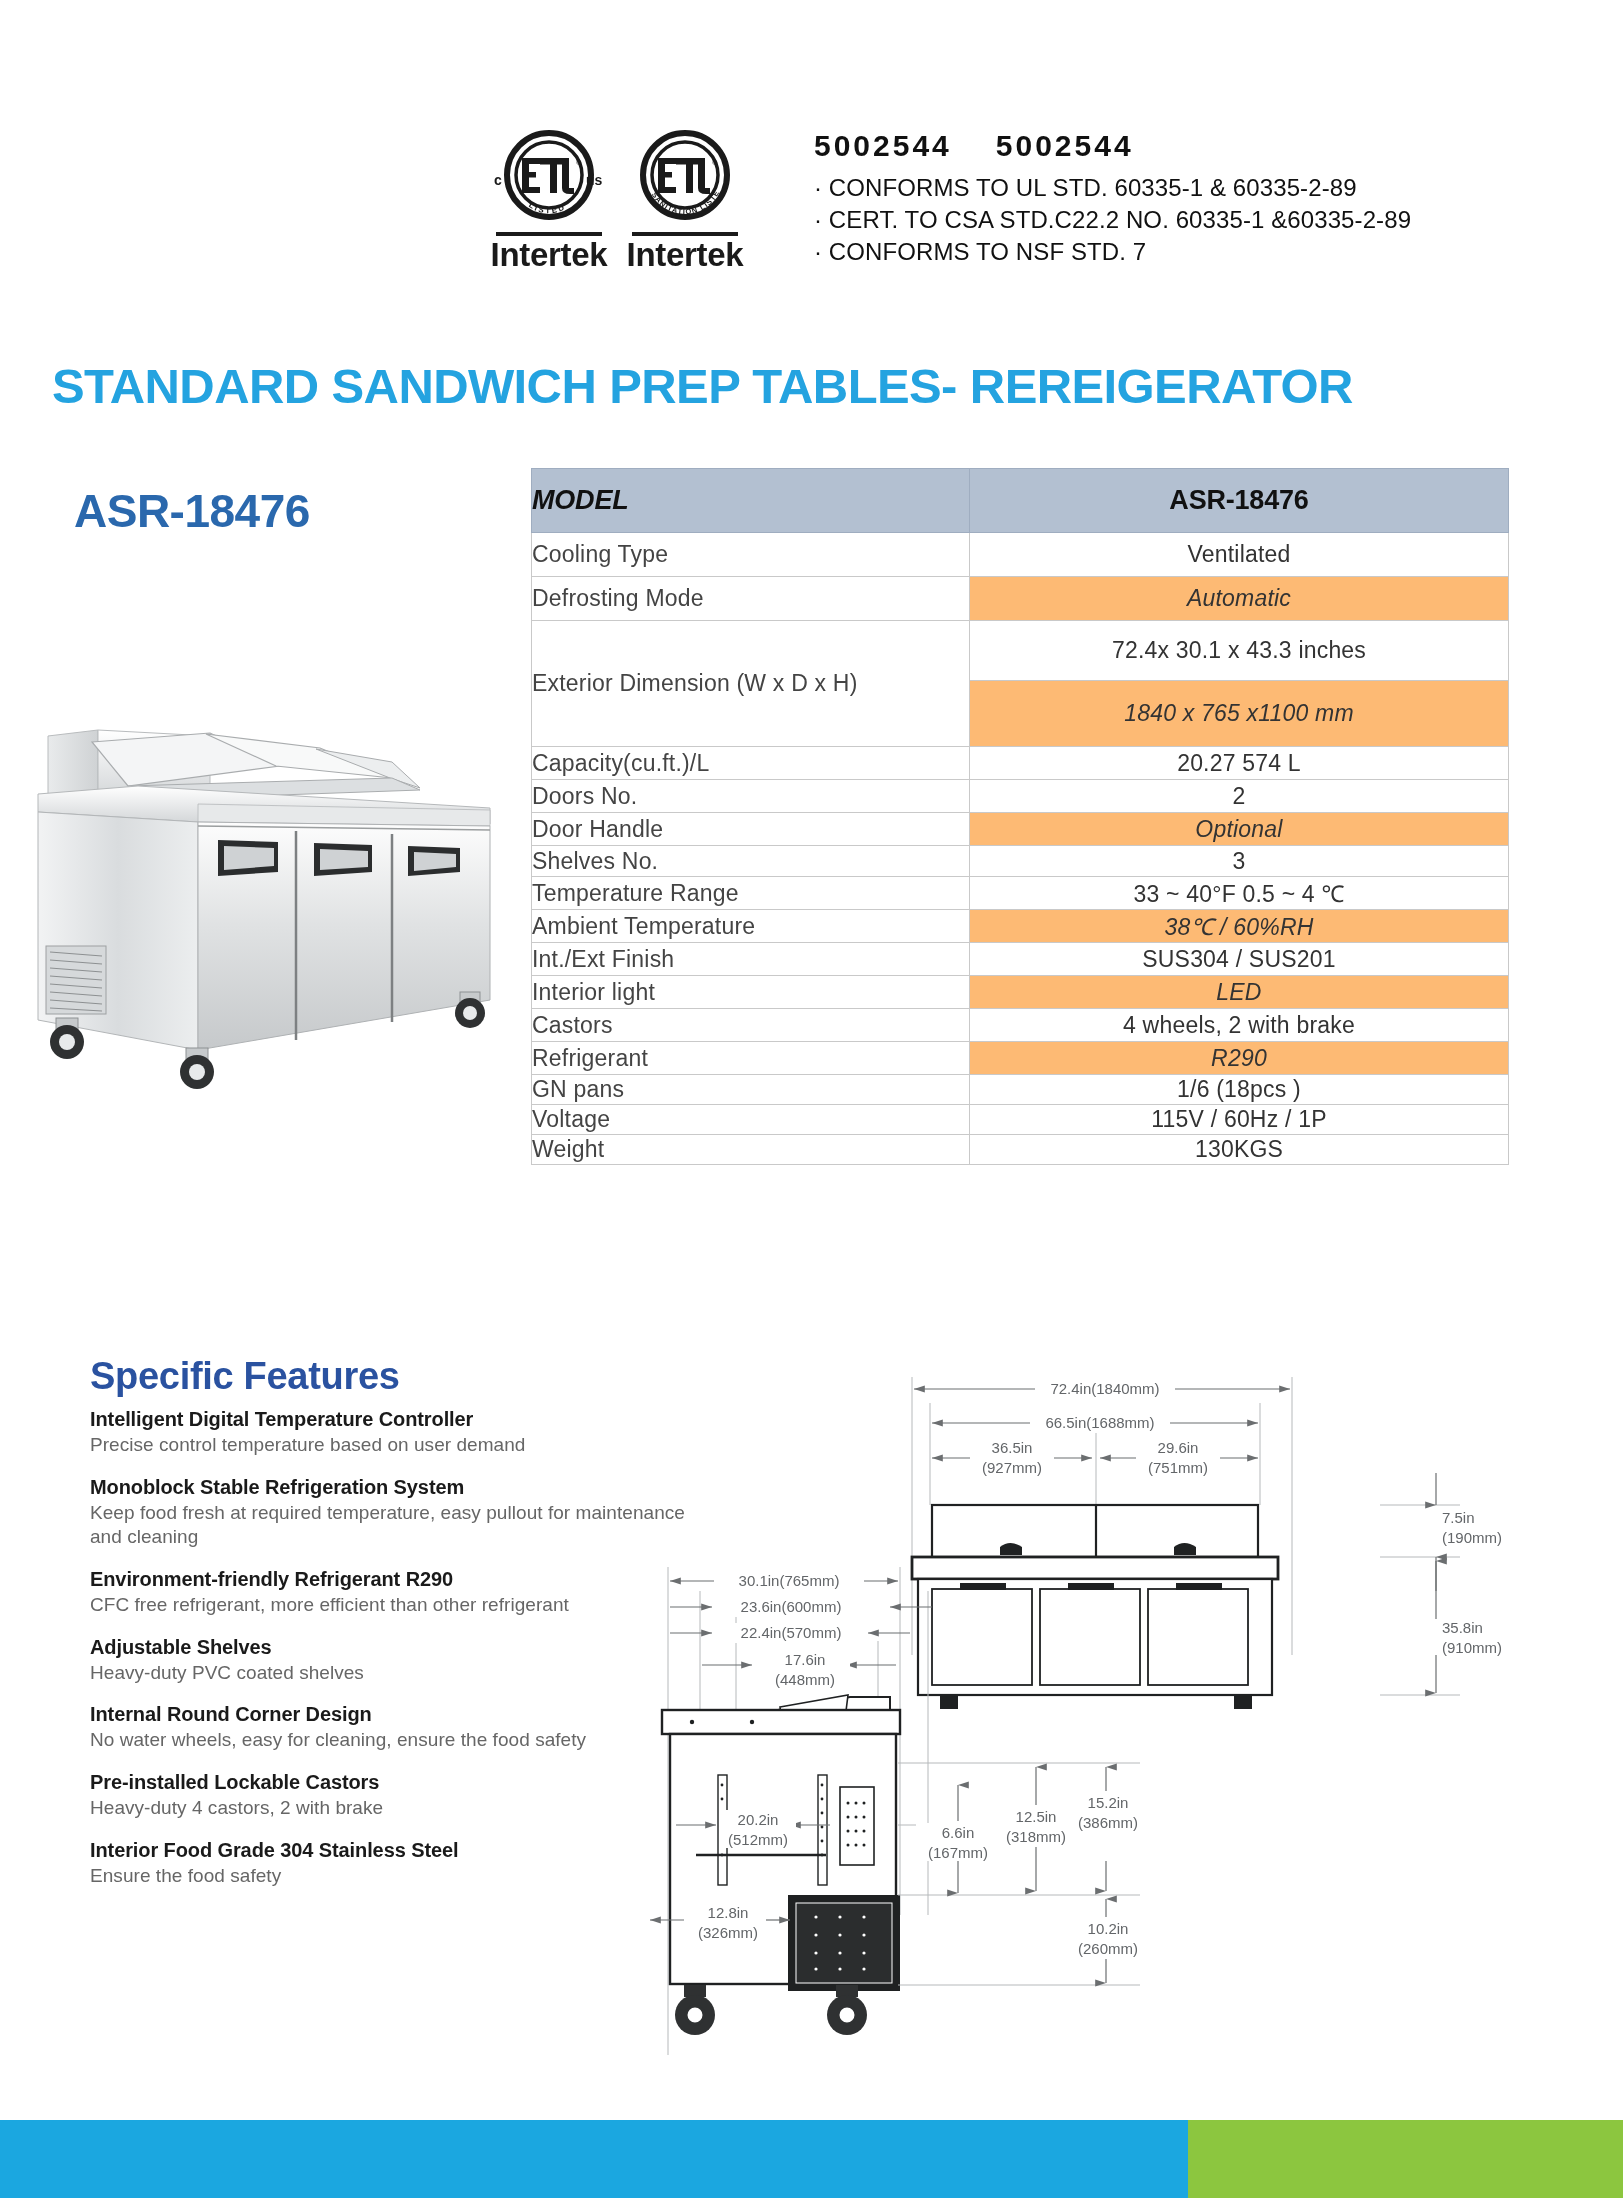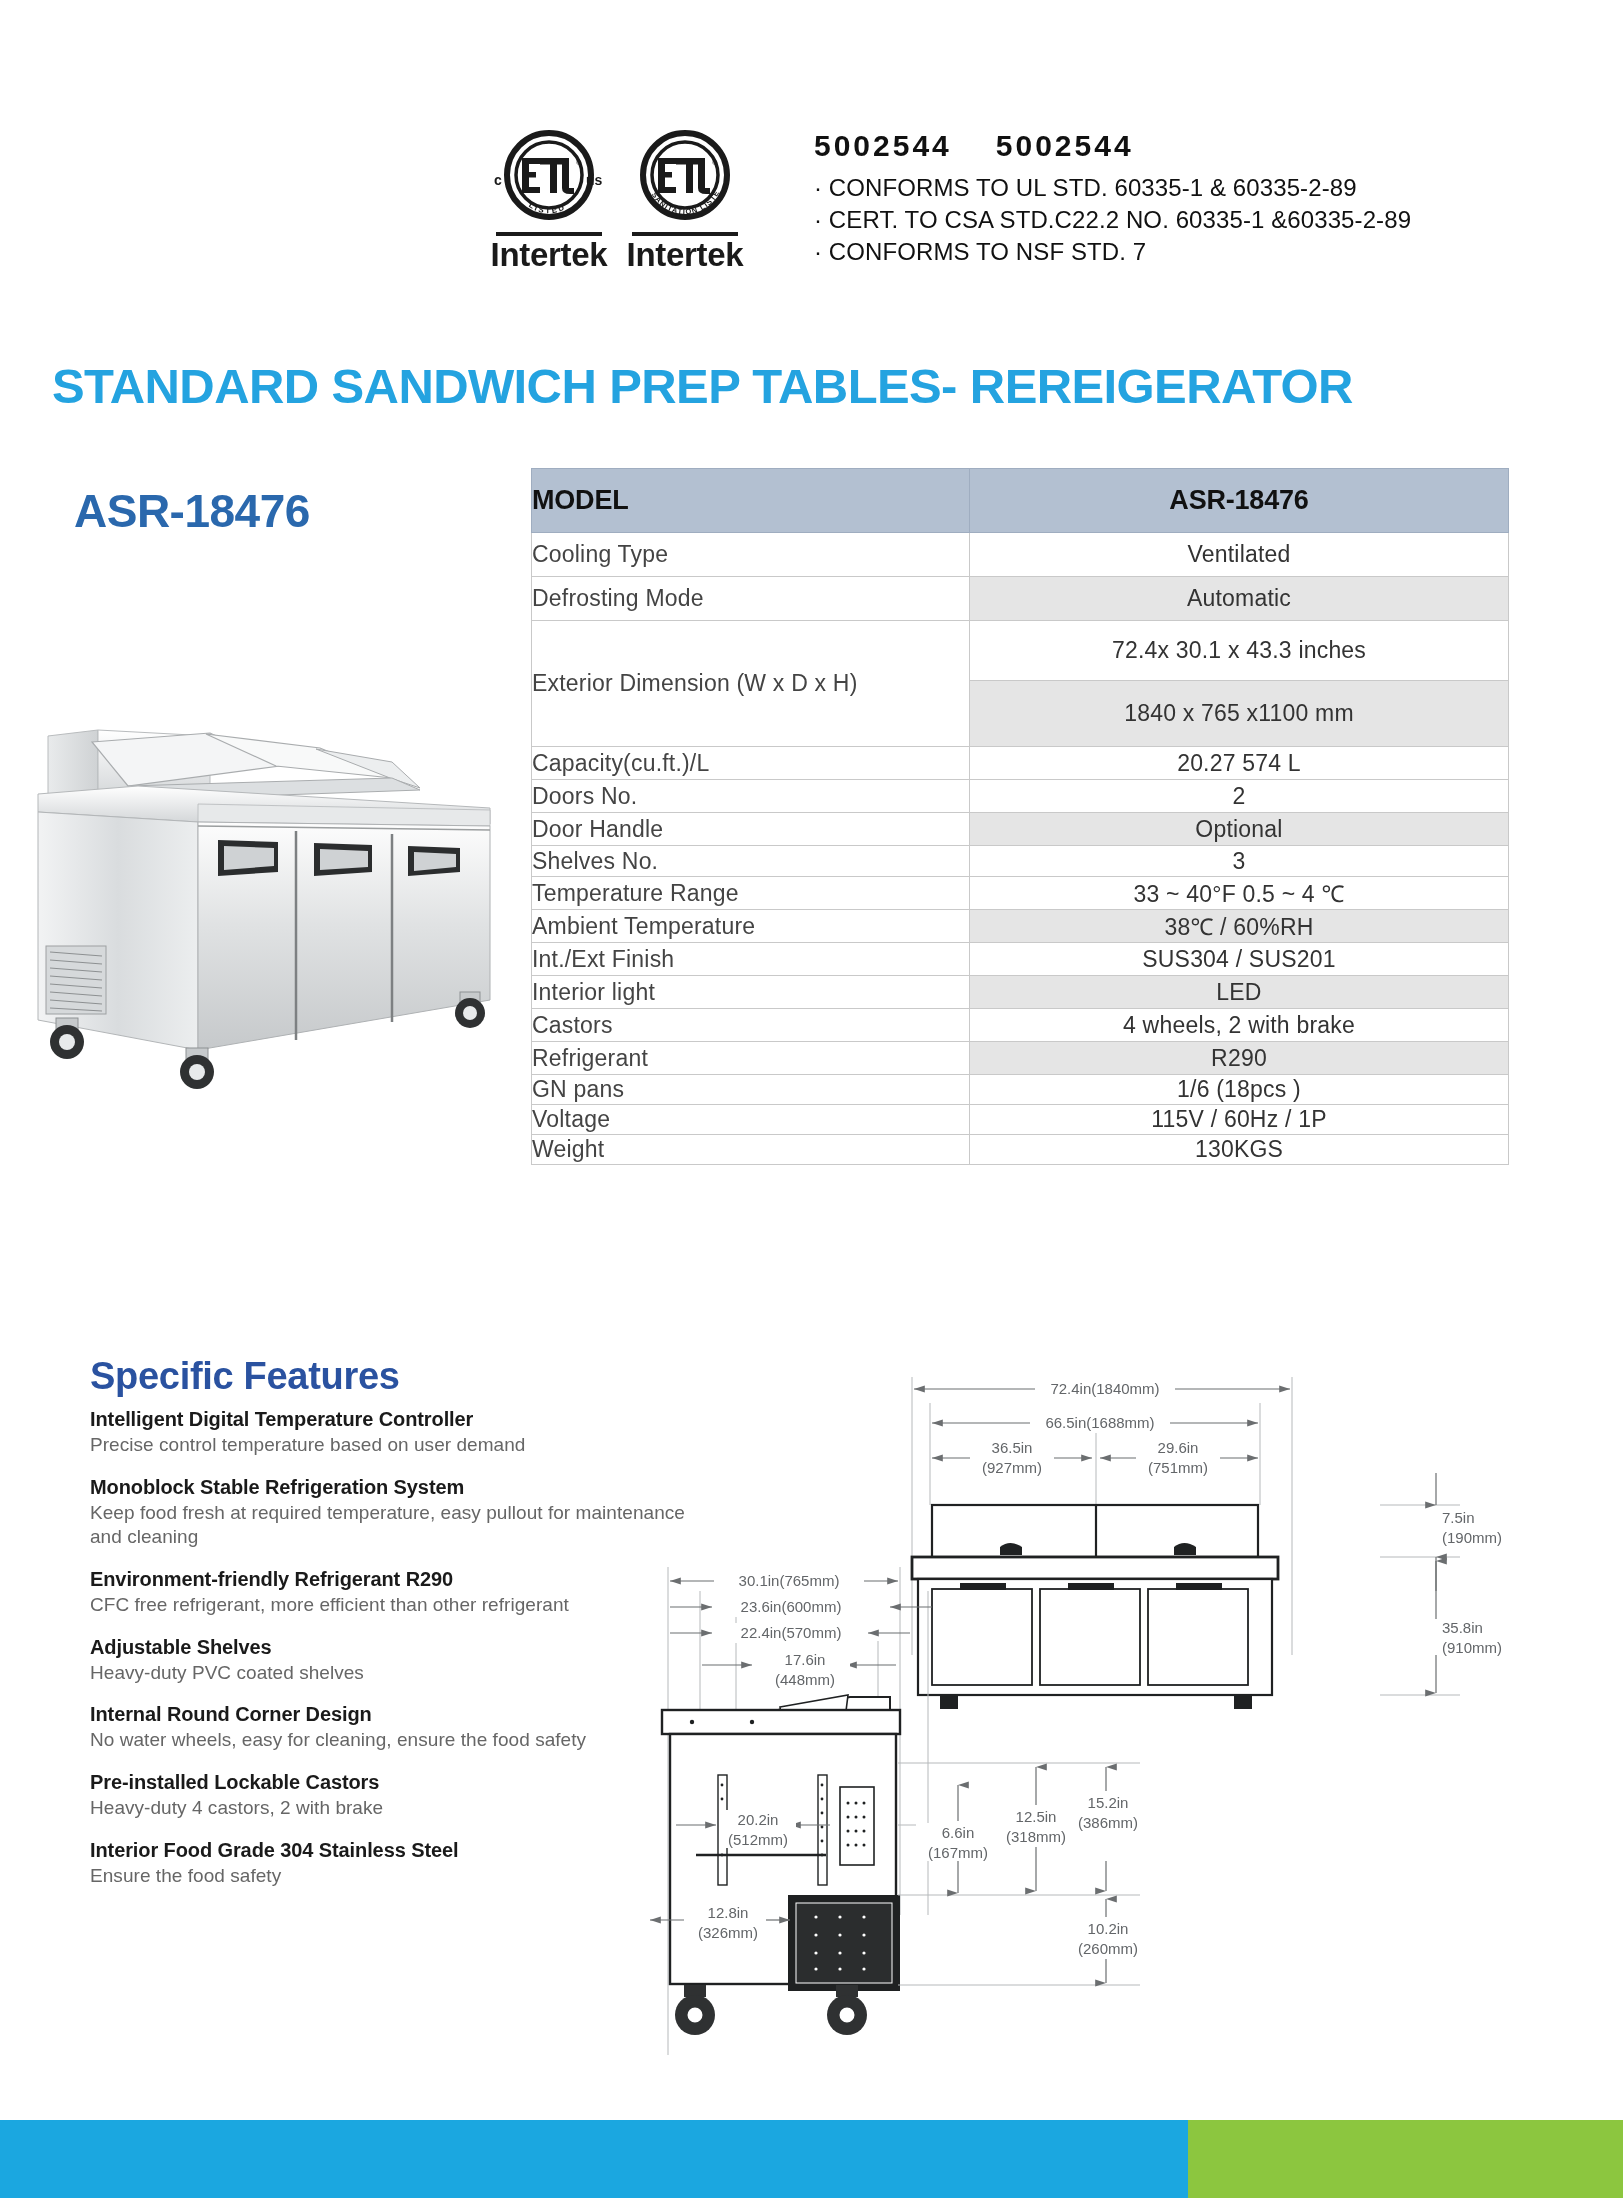--- a/index.html
+++ b/index.html
@@ -71,35 +71,35 @@
     padding: 0;
     vertical-align: middle;
   }
   .spec-table thead th {
     background: #b3c0d1;
     height: 64px;
     border-color: #9fadc0;
   }
   .hdr-key {
     font-size: 27px; font-weight: 700; color:#111;
-    text-align: left; padding-left: 28px; letter-spacing: -0.2px;
+    text-align: left; padding-left: 28px; letter-spacing: -0.2px; font-style: italic;
   }
   .hdr-val {
     font-size: 27px; font-weight: 700; color:#111;
     text-align: center; letter-spacing: -0.2px;
   }
   .k {
     font-size: 23px; color:#444; text-align:left;
     padding-left: 28px; letter-spacing: 0.2px;
   }
   .v {
     font-size: 23px; color:#333; text-align:center;
     letter-spacing: 0.2px;
   }
-  .shade { background:#e5e5e5; }
+  .shade { background:#fdba74;font-style:italic; }
   .r-h44 { height: 44px; }
   .r-h33 { height: 33px; }
 
   
   .features {
     position: absolute; left: 90px; top: 1355px; width: 620px;
   }
   .features-title {
     font-size: 38px; font-weight: 700; color:#2a52a0;
     margin-bottom: 9px; letter-spacing: -0.3px;

